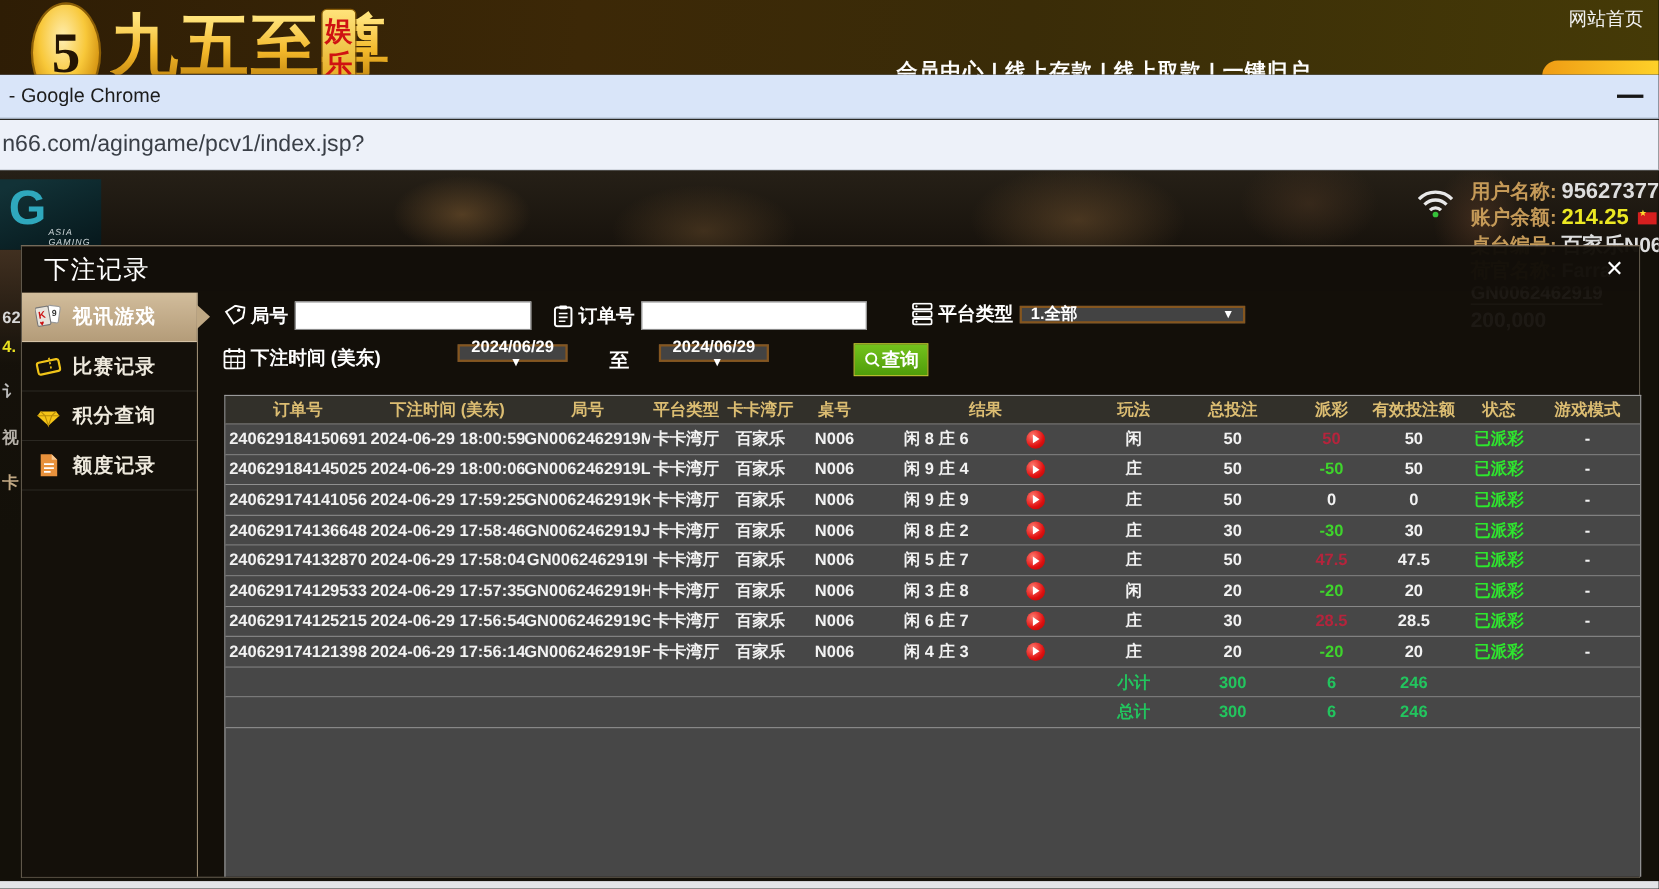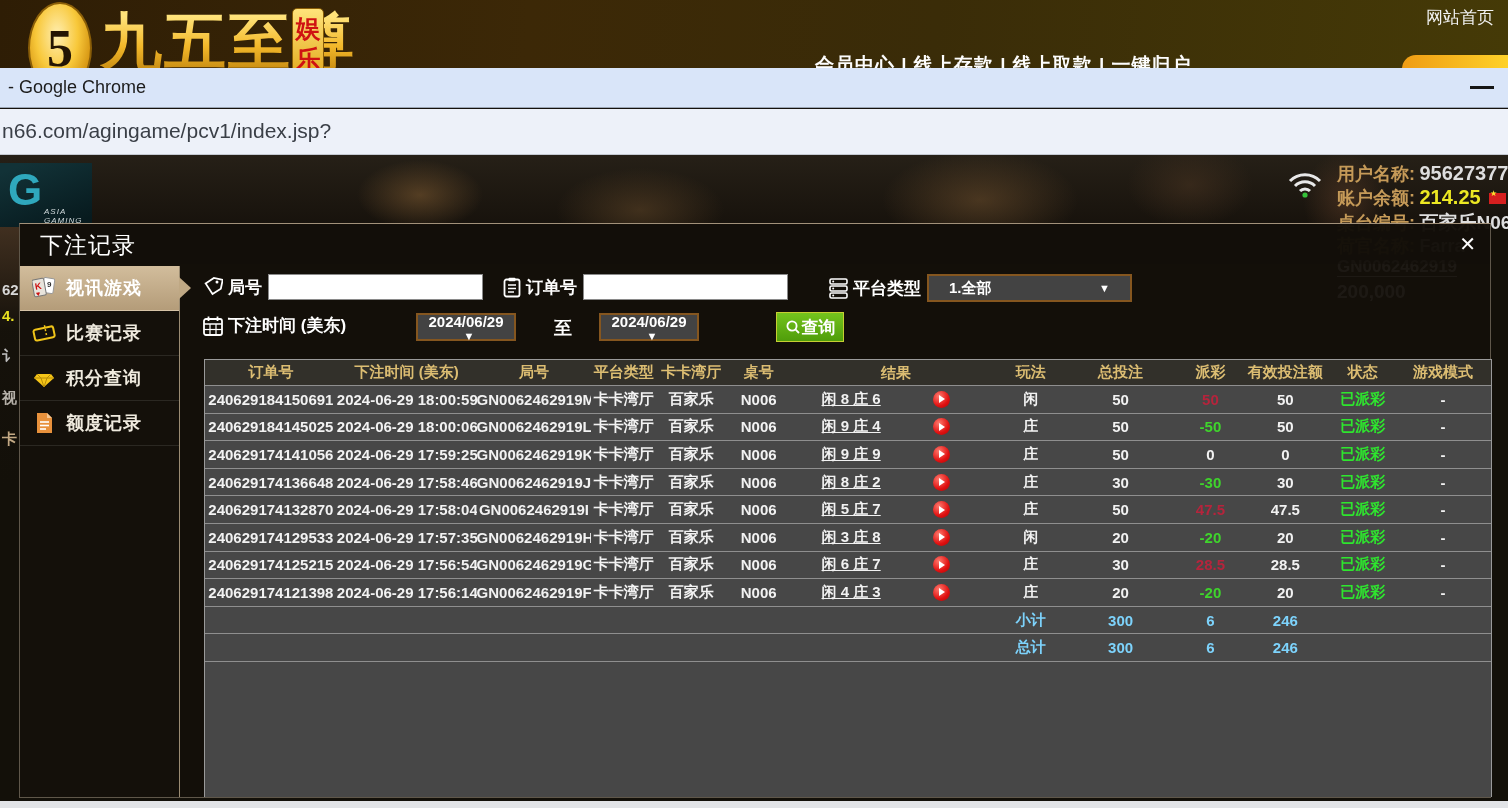--- a/index.html
+++ b/index.html
@@ -84,52 +84,52 @@
   .side-item .s-label { color:#efeade; font-size:18px; font-weight:bold; letter-spacing:1px; }
   .side-item.selected { background:linear-gradient(180deg,#d2bd9c,#b49c79); }
   .side-item.selected .s-label { color:#ffffff; }
   .side-item.selected::after { content:""; position:absolute; right:-12px; top:50%; margin-top:-11px;
     border-top:11px solid transparent; border-bottom:11px solid transparent; border-left:12px solid #bfa884; }
 
   .filter-area { position:absolute; left:161px; top:40px; right:0; bottom:0; }
   .fgroup { position:absolute; display:flex; align-items:center; white-space:nowrap; }
   .flabel { color:#ffffff; font-size:17px; font-weight:bold; margin:0 6px 0 5px; }
   .f-input { width:215px; height:26px; background:#ffffff; border:1px solid #8a8a8a; font-size:15px; padding:0 5px; color:#222; }
-  .f-select { height:28px; background:#434343; border:2px solid #85561f; color:#fff; font-size:15px; font-weight:bold;
-    display:flex; align-items:center; padding:0 20px; cursor:pointer; }
+  .f-select { height:16px; background:#434343; border:2px solid #85561f; color:#fff; font-size:15px; font-weight:bold;
+    display:flex; align-items:center; padding:0 8px; cursor:pointer; }
   .f-select .arrow { margin-left:auto; font-size:11px; }
   .sel-platform { width:205px; }
   .sel-date { width:100px; justify-content:center;flex-direction:column; }
   .sel-date .arrow { margin-left:6px; }
   .to-label { color:#fff; font-size:18px; font-weight:bold; }
   .search-btn { position:absolute; left:595px; top:48px; width:68px; height:30px;
     background:linear-gradient(180deg,#74c31d,#4f9d0a); border:1px solid #c6ce32; color:#fff;
     font-size:17px; font-weight:bold; display:flex; align-items:center; justify-content:center; gap:1px; cursor:pointer; }
 
   
   .btable { position:absolute; left:184px; top:135px; width:1288px; bottom:0; background:#474747;
     border:1px solid #9a9a9a; border-bottom:none; }
   .trow { display:flex; height:27.6px; border-bottom:1px solid #8f8f8f; align-items:center; background:#474747; }
   .trow.thead { height:26px; background:#32302a; }
   .tcell { text-align:center; font-size:15px; font-weight:bold; color:#f2f2f2; overflow:hidden; white-space:nowrap; }
   .thead .tcell { color:#dcbd72; }
   .c-order{width:132px}.c-time{width:140px}.c-round{width:115px}.c-platform{width:65px}
   .c-game{width:70px}.c-table{width:65px}.c-result{width:210px}.c-play{width:60px}
   .c-bet{width:120px}.c-payout{width:60px}.c-valid{width:90px}.c-status{width:65px}.c-mode{width:96px}
   .c-result { display:flex; align-items:center; }
-  .result-text { width:120px; text-align:center;text-decoration:underline; }
+  .result-text { width:120px; text-align:center; }
   .play-btn { width:17px; height:17px; margin-left:22px; border-radius:50%; cursor:pointer;
     background:radial-gradient(circle at 35% 30%,#ff7a6e,#e01010 60%,#a80707); position:relative; }
   .play-btn::after { content:""; position:absolute; left:6px; top:4.5px;
     border-left:6px solid #fff; border-top:4px solid transparent; border-bottom:4px solid transparent; }
   .pay-win { color:#b5243c; }
   .pay-loss { color:#3fd42c; }
   .pay-zero { color:#f2f2f2; }
   .status-paid { color:#2ee62e; }
-  .trow.summary .tcell { color:#7dd3fc; }
+  .trow.summary .tcell { color:#22c55e; }
 
   .icon-svg { display:block; }
 </style>
 </head>
 <body>
 
 <div id="stage">
 
   <div class="parent-header">
     <div class="logo-oval">

